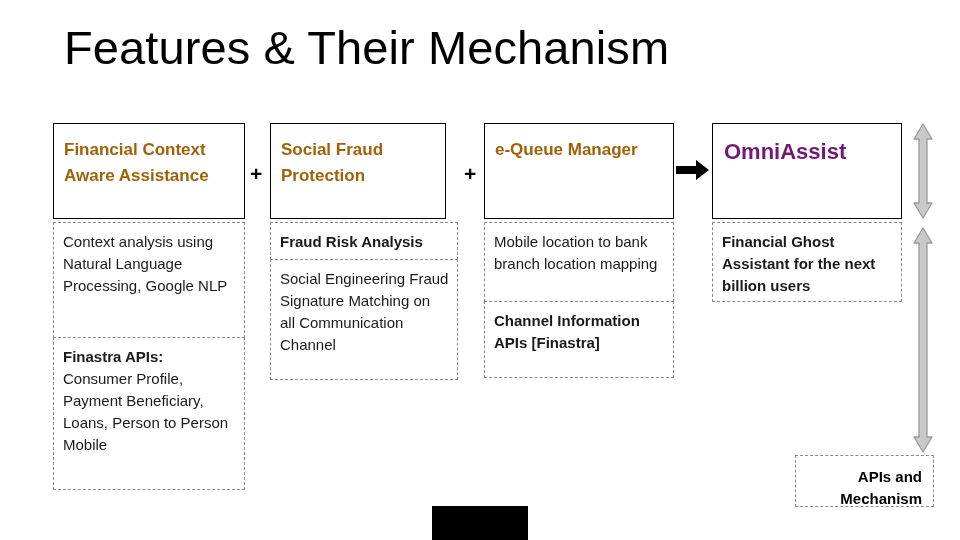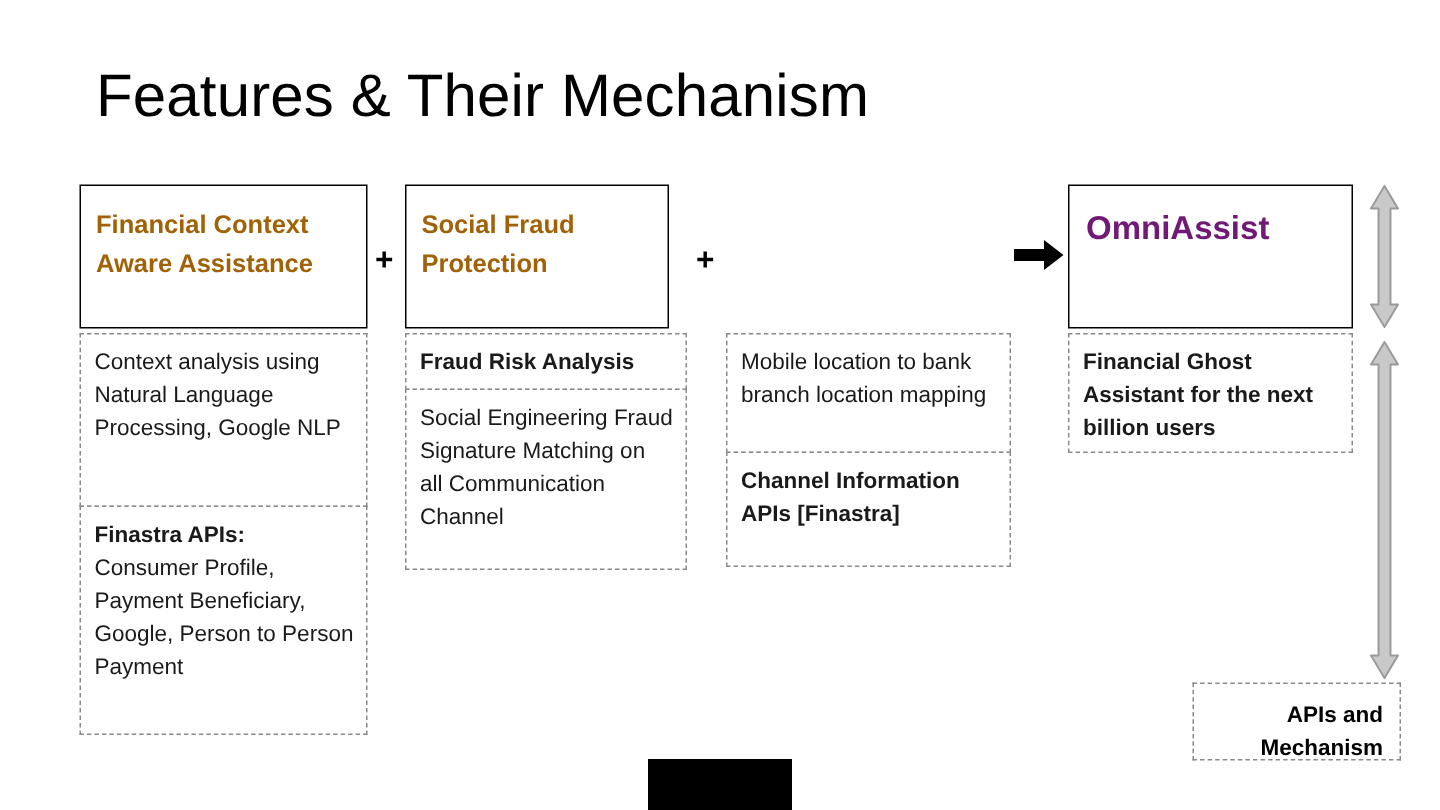--- a/index.html
+++ b/index.html
@@ -20,22 +20,22 @@
     left: 0; top: 0;
     width: 960px;
     height: 540px;
     background: #ffffff;
   }
 
   
   .slide-title {
     position: absolute;
     left: 64px;
-    top: 42px;
-    font-size: 40px;
+    top: 26px;
+    font-size: 47px;
     line-height: 44px;
     color: #000000;
     font-weight: 400;
     letter-spacing: 0.1px;
     white-space: nowrap;
   }
 
   
   .box {
     position: absolute;
@@ -130,39 +130,42 @@
 
   <div class="box box-solid" style="left:53px; top:123px; width:192px; height:96px;">
     <div class="hdr-text">Financial Context Aware Assistance</div>
   </div>
 
   <div class="box box-dashed" style="left:53px; top:222px; width:192px; height:116px;">
     <div class="body-text">Context analysis using Natural Language Processing, Google NLP</div>
   </div>
 
   <div class="box box-dashed" style="left:53px; top:337px; width:192px; height:153px;">
-    <div class="body-text"><span class="b">Finastra APIs:</span><span> Consumer Profile, Payment Beneficiary, Google, Person to Person Payment</span></div>
+    <div class="body-text"><span class="b">Finastra APIs:</span><span> Consumer Profile, Payment Beneficiary, Loans, Person to Person Mobile</span></div>
   </div>
 
   <div class="plus" style="left:250px; top:163px;">+</div>
 
   <div class="box box-solid" style="left:270px; top:123px; width:176px; height:96px;">
     <div class="hdr-text">Social Fraud Protection</div>
   </div>
 
   <div class="box box-dashed" style="left:270px; top:222px; width:188px; height:38px;">
     <div class="body-text bold">Fraud Risk Analysis</div>
   </div>
 
   <div class="box box-dashed" style="left:270px; top:259px; width:188px; height:121px;">
     <div class="body-text">Social Engineering Fraud Signature Matching on all Communication Channel</div>
   </div>
 
   <div class="plus" style="left:464px; top:163px;">+</div>
 
+  <div class="box box-solid" style="left:484px; top:123px; width:190px; height:96px;">
+    <div class="hdr-text">e-Queue Manager</div>
+  </div>
 
   <div class="box box-dashed" style="left:484px; top:222px; width:190px; height:80px;">
     <div class="body-text">Mobile location to bank branch location mapping</div>
   </div>
 
   <div class="box box-dashed" style="left:484px; top:301px; width:190px; height:77px;">
     <div class="body-text bold">Channel Information APIs [Finastra]</div>
   </div>
 
   <div class="black-arrow" style="left:676px; top:158px;">

